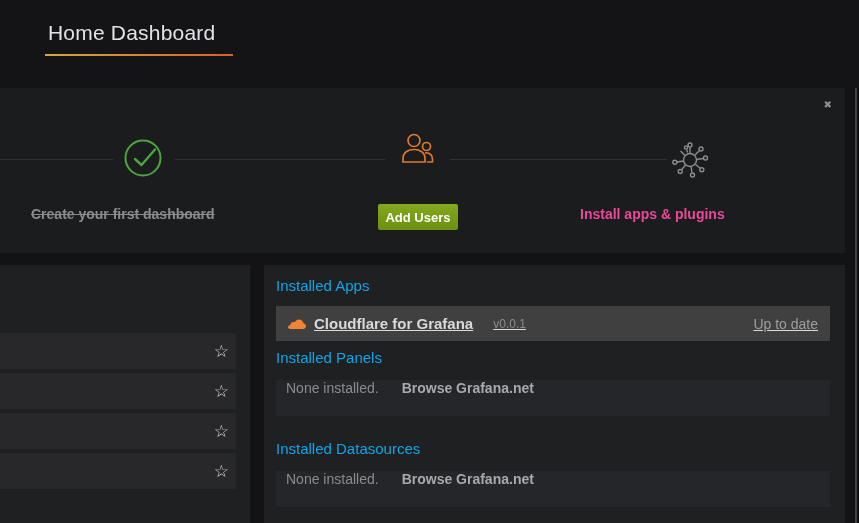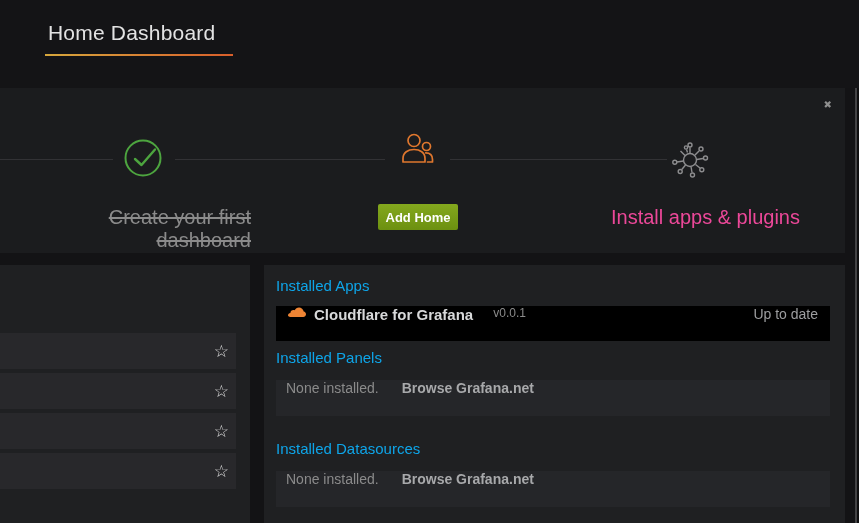--- a/index.html
+++ b/index.html
@@ -21,40 +21,40 @@
   .gs-panel { position:absolute; left:0; top:88px; width:845px; height:165px; background:#1b1c1e; }
   .gs-close { position:absolute; top:12px; right:13px; font-size:10px; color:#8f8f8f; cursor:pointer; line-height:1; }
   .connector { position:absolute; top:71px; height:1px; background:#323235; }
   .connector.seg1 { left:0;   width:113px; }
   .connector.seg2 { left:175px; width:210px; }
   .connector.seg3 { left:450px; width:217px; }
   .gs-icon { position:absolute; }
   .icon-check  { left:123px; top:50px; }
   .icon-users  { left:399px; top:43px; }
   .icon-plugin { left:668px; top:50px; }
-  .gs-label { position:absolute; top:118px; width:220px; text-align:right; font-size:20px; }
+  .gs-label { position:absolute; top:118px; width:220px; text-align:left; font-size:14px;font-weight:bold; }
   .label-create  { left:31px;  color:#8b8b8b; text-decoration:line-through; cursor:pointer; }
   .label-install { left:580px; color:#ec4899; cursor:pointer; }
   .add-users-btn { position:absolute; left:378px; top:116px; width:80px; height:26px;
     background:linear-gradient(#84a81e,#6c9010); border:none; border-radius:2px;
     color:#ffffff; font-weight:bold; font-size:13px; font-family:inherit; cursor:pointer; }
 
   
   .left-card { position:absolute; left:0; top:265px; width:250px; height:258px; background:#1f2022; }
   .dash-rows { padding-top:68px; }
   .dash-row { position:relative; height:36px; width:236px; margin-bottom:4px; background:#28282b; cursor:pointer; }
   .star { position:absolute; right:7px; top:50%; transform:translateY(-50%);
     color:#dadada; font-size:17px; line-height:1; cursor:pointer; }
 
   
   .right-card { position:absolute; left:264px; top:265px; width:581px; height:258px;
     background:#1f2022; padding:12px 15px 0 12px; }
   .section-heading { font-size:15px; font-weight:400; color:#0ea5e9; }
-  .plugin-row { display:flex; height:35px; background:#000000;
-    padding:0 12px; margin-top:12px; cursor:pointer; }
+  .plugin-row { display:flex; align-items:center; height:35px; background:#404040;
+    padding:0 12px; margin-top:12px; cursor:pointer;text-decoration:underline; }
   .cf-icon { flex:0 0 auto; display:flex; }
   .app-name { margin-left:8px; font-size:15px; font-weight:bold; color:#d8d9da; }
   .app-version { margin-left:20px; font-size:12px; color:#8b8b8b; }
   .app-status { margin-left:auto; font-size:14px; color:#9d9ea0; }
   .heading-panels { margin-top:8px; }
   .heading-datasources { margin-top:24px; }
   .empty-row { display:flex; height:36px; background:#252629;
     padding:0 10px; margin-top:14px; font-size:14px; color:#8b8b8b; }
   .browse-link { margin-left:5px; font-weight:bold; color:#a8a9ab; cursor:pointer;padding-left:18px; }
 
@@ -115,21 +115,21 @@
           <circle cx="6.8" cy="24.3" r="2"></circle>
         <line x1="17" y1="17.5" x2="12.5" y2="13"></line>
         <line x1="19.5" y1="14.5" x2="18.5" y2="11.5"></line>
           <circle cx="18" cy="9.5" r="1.6"></circle>
       </g>
     </svg>
   </div>
 
   <div class="gs-label label-create">Create your first dashboard</div>
 
-  <button class="add-users-btn">Add Home</button>
+  <button class="add-users-btn">Add Users</button>
 
   <div class="gs-label label-install">Install apps &amp; plugins</div>
 </div>
 
 <div class="left-card">
   <div class="dash-rows">
     <div class="dash-row">
       <span class="star">☆</span>
     </div>
     <div class="dash-row">

